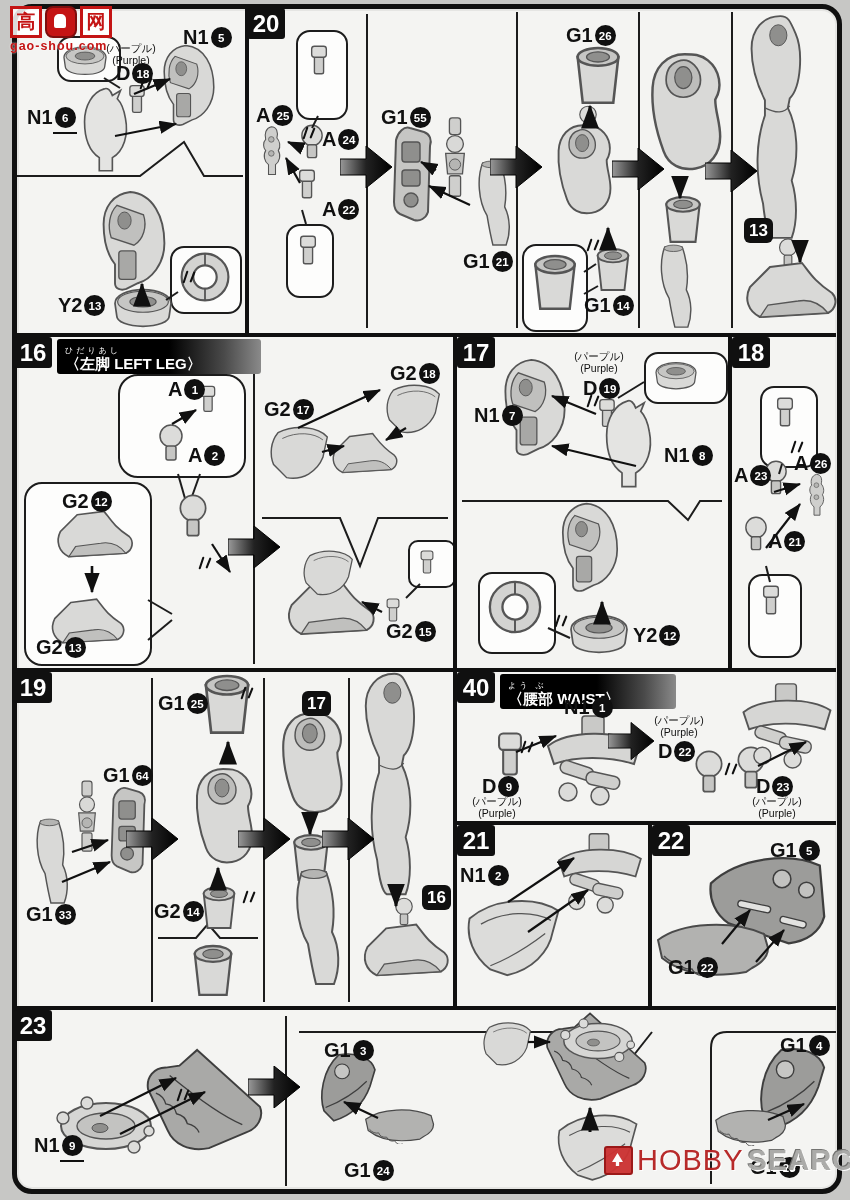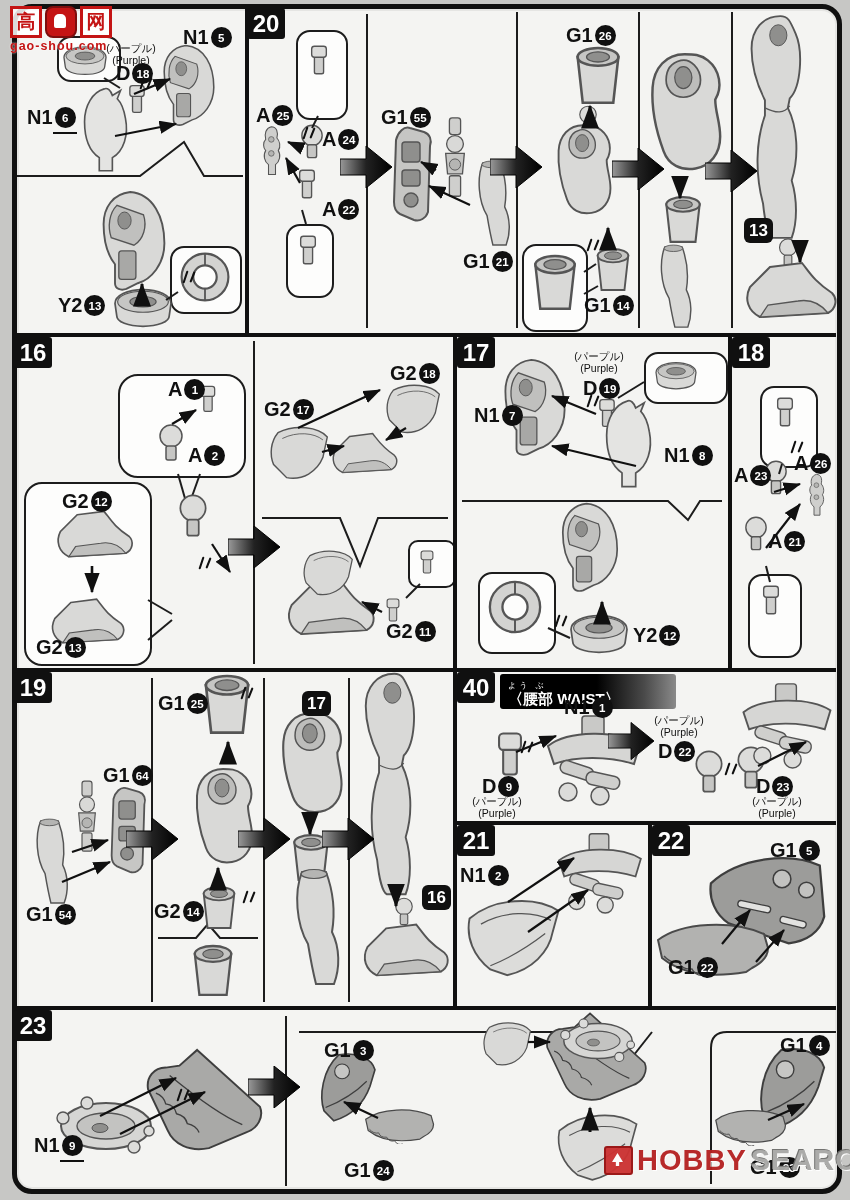--- a/index.html
+++ b/index.html
@@ -34,21 +34,21 @@
   
   .wm-cn{position:absolute;left:10px;top:6px;z-index:9;opacity,: .95;}
   .wm-cn .row{display:flex;gap:3px;align-items:center;}
   .wm-cn .cbox{width:26px;height:26px;border:3px solid #c41414;color:#c41414;background:rgba(255,255,255,.85);font-size:19px;font-weight:bold;display:flex;align-items:center;justify-content:center;}
   .wm-cn .gear{width:28px;height:28px;background:#c41414;border-radius:8px;position:relative;border:2px solid #7e0d0d;}
   .wm-cn .gear::after{content:"";position:absolute;left:7px;top:6px;width:12px;height:14px;background:#fff;border-radius:5px 5px 2px 2px;}
   .wm-cn .dom{color:#c41414;font-size:12.5px;font-weight:bold;letter-spacing:1px;text-shadow:0 0 2px #fff;margin-top:1px;}
   .wm-hs{position:absolute;left:604px;top:1144px;z-index:9;display:flex;align-items:center;gap:4px;opacity:.96;}
   .wm-hs .sq{width:25px;height:25px;background:#c33;border:2px solid #911;border-radius:3px;position:relative;}
   .wm-hs .sq::after{content:"";position:absolute;left:6px;top:5px;width:11px;height:13px;background:#fff;clip-path:polygon(50% 0,100% 70%,65% 70%,65% 100%,35% 100%,35% 70%,0 70%);}
-  .wm-hs .w1{font-size:29px;font-weight:bold;color:#b52222;letter-spacing:1px;text-shadow:1px 1px 0 #fff;}
+  .wm-hs .w1{font-size:29px;font-weight:normal;color:#b52222;letter-spacing:1px;text-shadow:1px 1px 0 #fff;}
   .wm-hs .w2{font-size:29px;font-weight:bold;color:#a9a9a7;letter-spacing:1px;text-shadow:1px 1px 0 #fff,-1px -1px 0 #6e6e6c;}
 </style>
 </head>
 <body>
 
 <div class="page">
   <div class="sheet"></div>
 
   <div class="lineH" style="left:14px;top:333px;width:822px;"></div>
   <div class="lineH" style="left:14px;top:668px;width:822px;"></div>
@@ -406,20 +406,24 @@
   <div class="step-badge" style="left:247px;top:8px;">20</div>
   <div class="step-badge" style="left:14px;top:337px;">16</div>
   <div class="step-badge" style="left:457px;top:337px;">17</div>
   <div class="step-badge" style="left:732px;top:337px;">18</div>
   <div class="step-badge" style="left:14px;top:672px;">19</div>
   <div class="step-badge" style="left:457px;top:672px;">40</div>
   <div class="step-badge" style="left:457px;top:825px;">21</div>
   <div class="step-badge" style="left:652px;top:825px;">22</div>
   <div class="step-badge" style="left:14px;top:1010px;">23</div>
 
+  <div class="banner" style="left:57px;top:339px;width:186px;height:32px;">
+    <div class="furi">ひだりあし</div>
+    <div class="ttl">〈左脚 LEFT LEG〉</div>
+  </div>
   <div class="banner" style="left:500px;top:674px;width:158px;height:32px;">
     <div class="furi">よう ぶ</div>
     <div class="ttl">〈腰部 WAIST〉</div>
   </div>
 
   <div class="ref-badge" style="left:744px;top:218px;">13</div>
   <div class="ref-badge" style="left:302px;top:691px;">17</div>
   <div class="ref-badge" style="left:422px;top:885px;">16</div>
 
   <div class="pnote" style="left:100px;top:42px;width:62px;">
@@ -491,21 +495,21 @@
   <div class="plabel" style="left:264px;top:398px;">
       <span class="pfx">G2</span>
       <span class="pnum">17</span>
     </div>
   <div class="plabel" style="left:390px;top:362px;">
       <span class="pfx">G2</span>
       <span class="pnum">18</span>
     </div>
   <div class="plabel" style="left:386px;top:620px;">
       <span class="pfx">G2</span>
-      <span class="pnum">11</span>
+      <span class="pnum">15</span>
     </div>
 
   <div class="plabel" style="left:474px;top:404px;">
       <span class="pfx">N1</span>
       <span class="pnum">7</span>
     </div>
   <div class="pnote" style="left:568px;top:350px;width:62px;">
       <div>(パープル)</div>
       <div>(Purple)</div>
     </div>
@@ -534,21 +538,21 @@
       <span class="pfx">A</span>
       <span class="pnum">21</span>
     </div>
 
   <div class="plabel" style="left:103px;top:764px;">
       <span class="pfx">G1</span>
       <span class="pnum">64</span>
     </div>
   <div class="plabel" style="left:26px;top:903px;">
       <span class="pfx">G1</span>
-      <span class="pnum">54</span>
+      <span class="pnum">33</span>
     </div>
   <div class="plabel" style="left:158px;top:692px;">
       <span class="pfx">G1</span>
       <span class="pnum">25</span>
     </div>
   <div class="plabel" style="left:154px;top:900px;">
       <span class="pfx">G2</span>
       <span class="pnum">14</span>
     </div>
 

